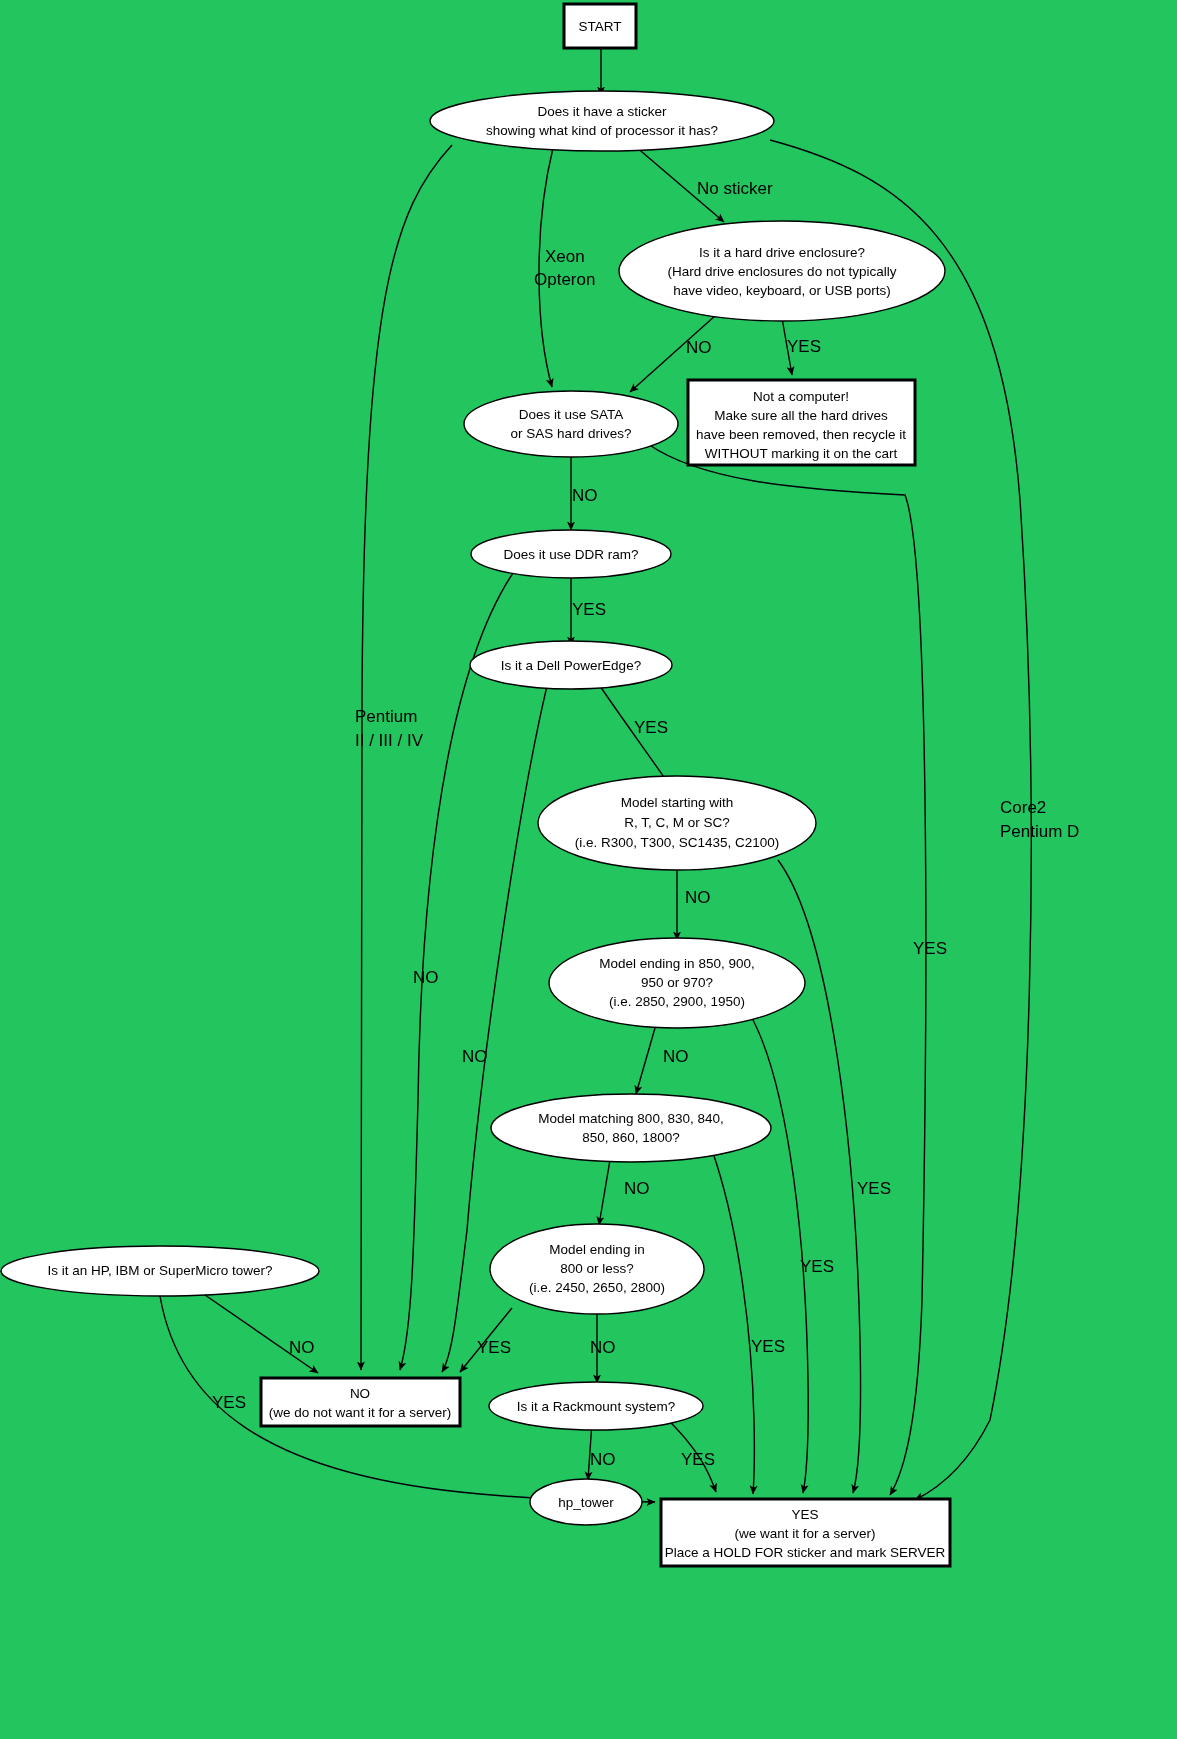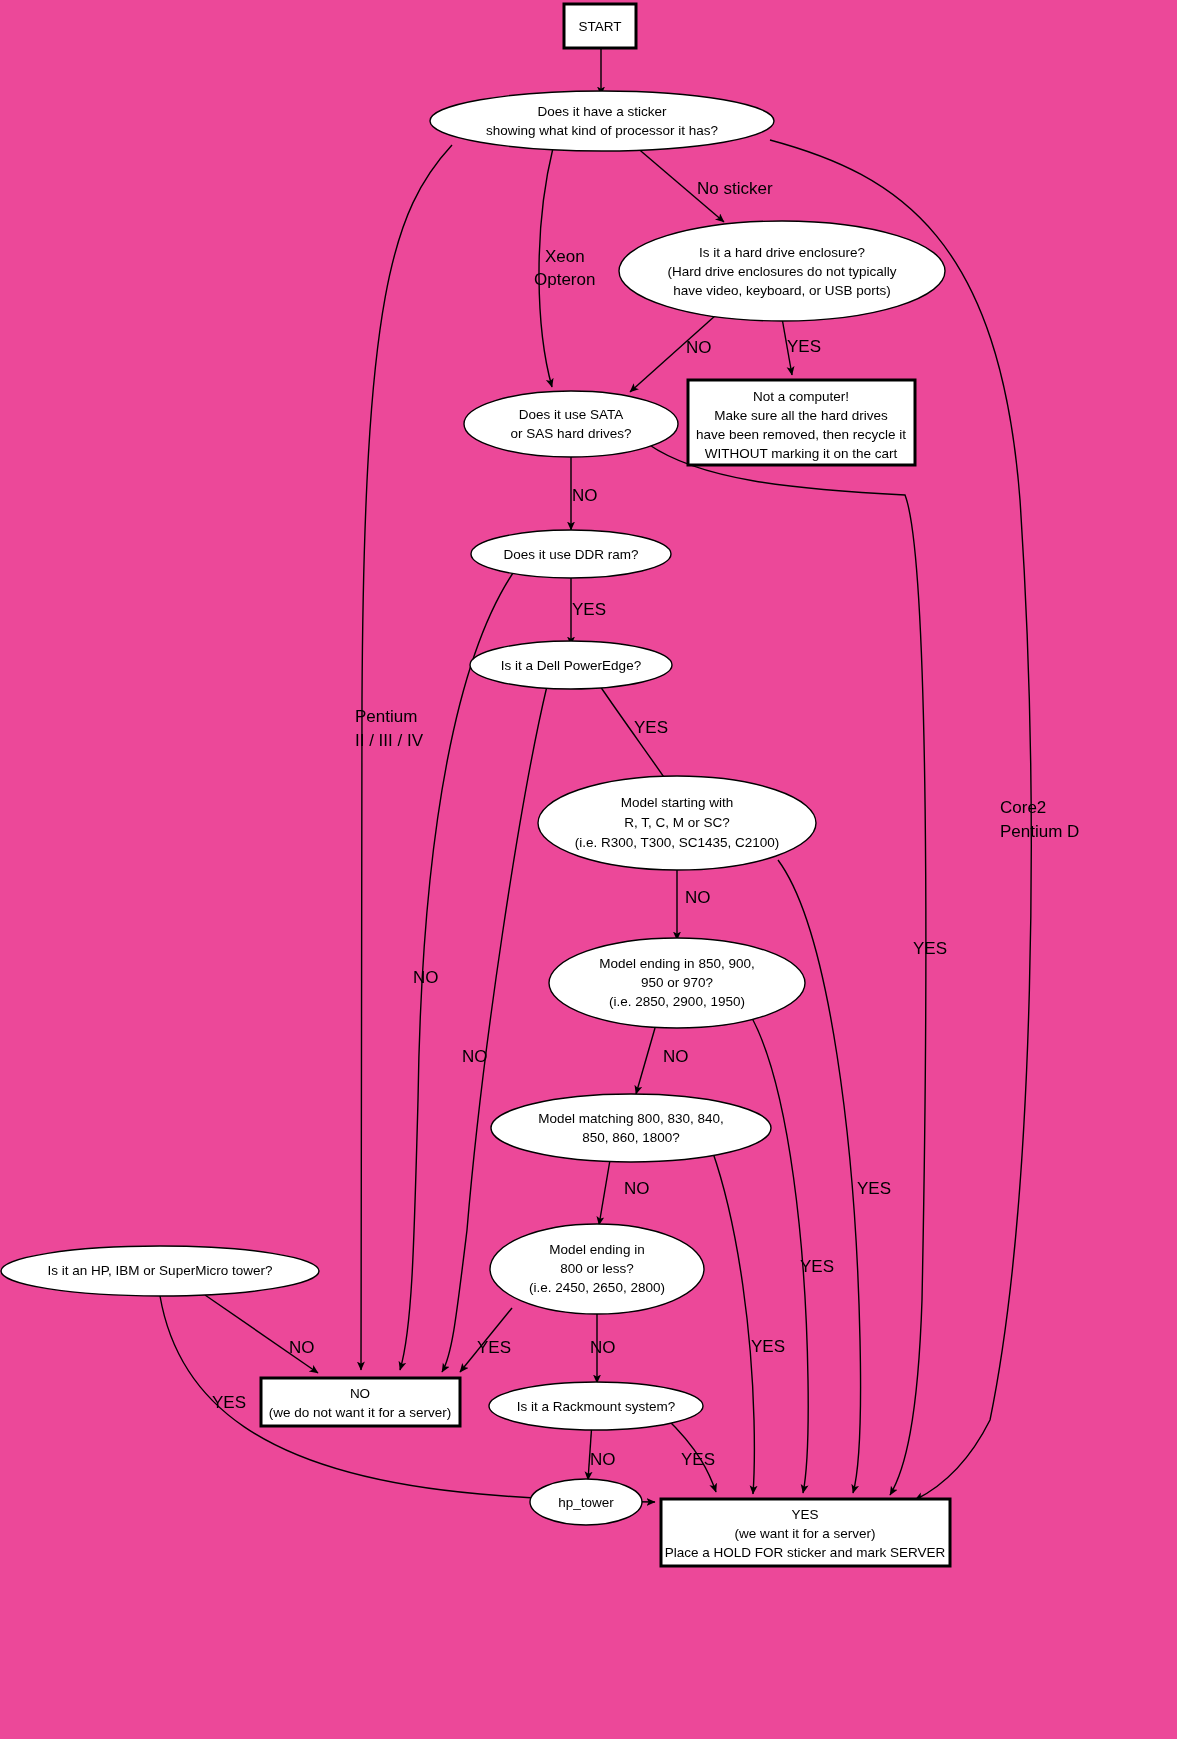--- a/index.html
+++ b/index.html
@@ -1,17 +1,17 @@
 <!DOCTYPE html>
 <html><head>
 <meta charset="utf-8">
 <style>
   html,body{margin:0;padding:0;background:#ffffff;}
   body{width:1177px;height:1739px;font-family:"Liberation Sans",sans-serif;}
-  #stage{position:relative;width:1177px;height:1739px;overflow:hidden;background:#ec4899;}
+  #stage{position:relative;width:1177px;height:1739px;overflow:hidden;background:#22c55e;}
   svg#flow{position:absolute;left:0;top:0;width:1177px;height:1739px;}
   .nodeShape{fill:#ffffff;stroke:#000000;stroke-width:1.4;}
   .boxShape{fill:#ffffff;stroke:#000000;stroke-width:3;}
   .edge{fill:none;stroke:#000000;stroke-width:1.4;}
   .nodeText{font-family:"Liberation Sans",sans-serif;font-size:13.5px;fill:#000;text-anchor:middle;dominant-baseline:middle;}
   .boxText{font-family:"Liberation Sans",sans-serif;font-size:13.5px;fill:#000;text-anchor:middle;dominant-baseline:middle;}
   .edgeLabel{font-family:"Liberation Sans",sans-serif;font-size:17px;fill:#000;text-anchor:start;dominant-baseline:middle;}
 </style>
 </head>
 <body>

